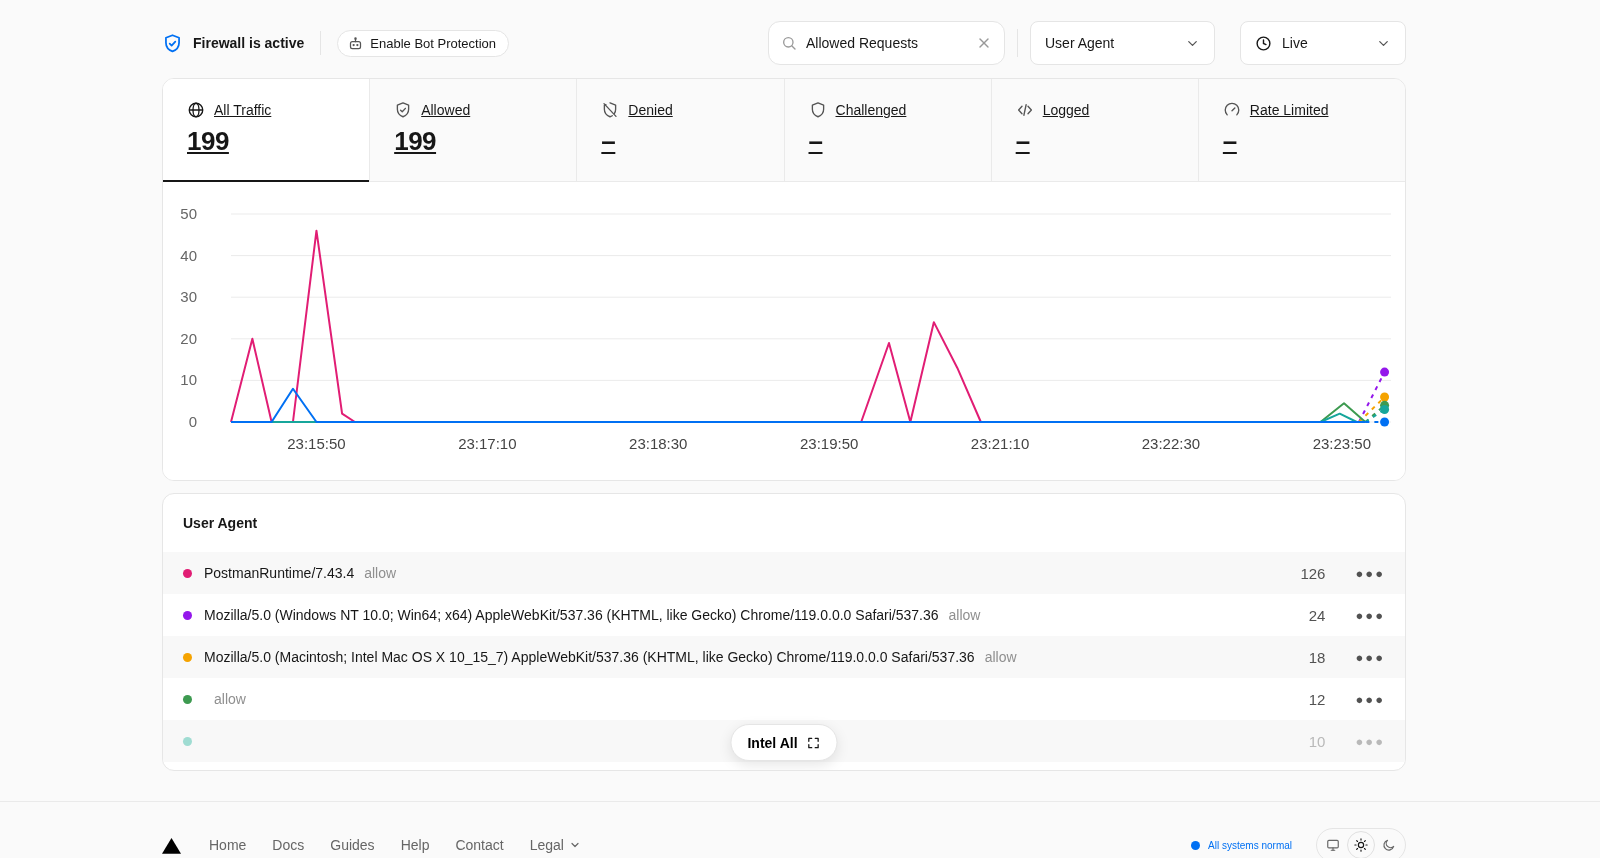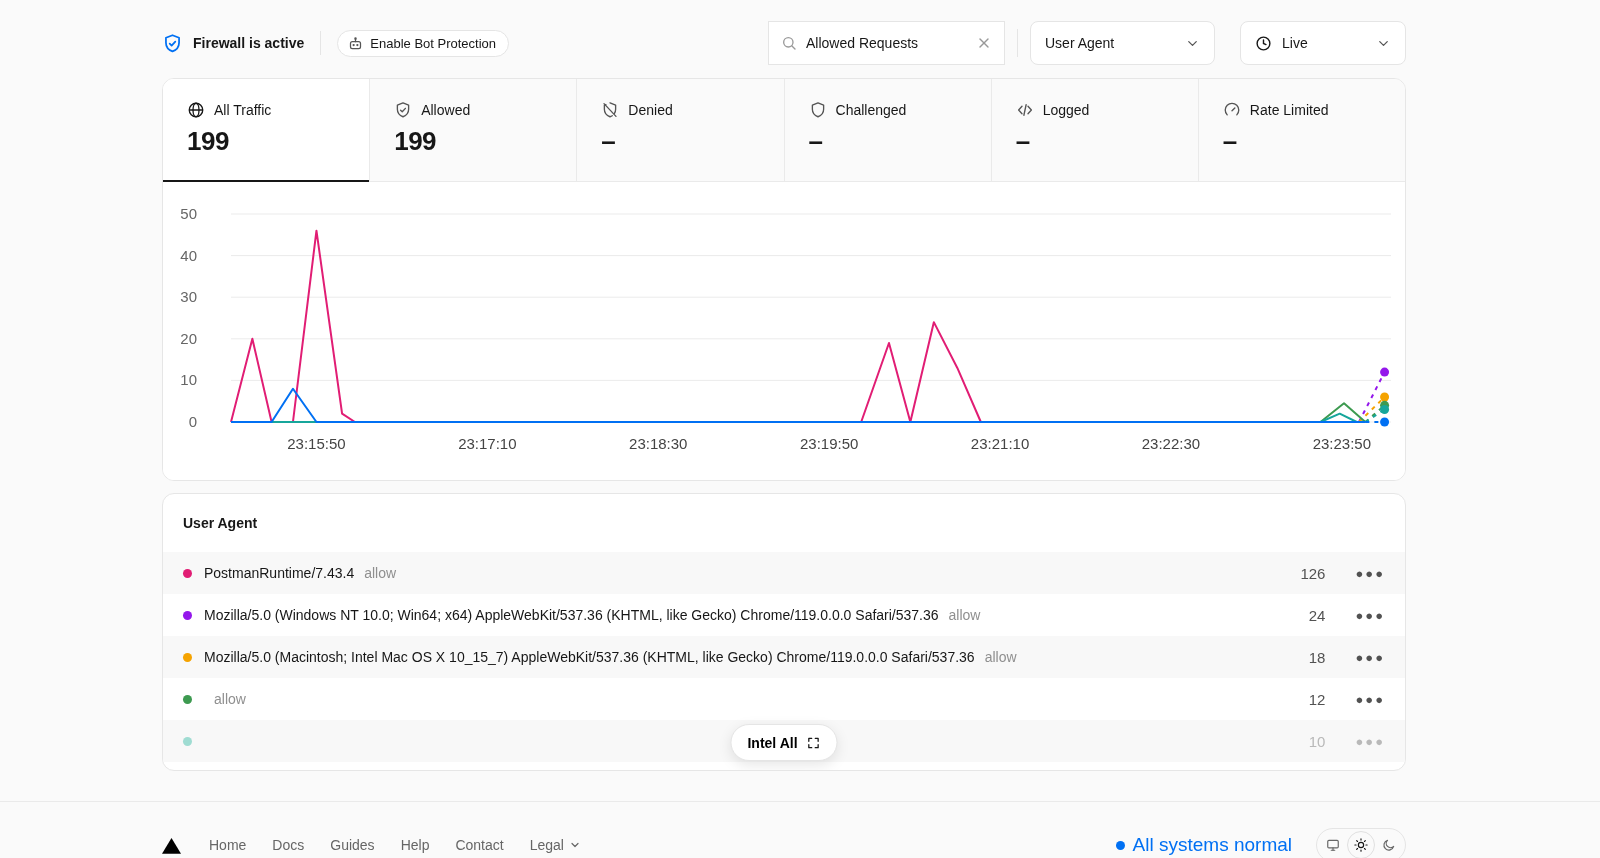--- a/index.html
+++ b/index.html
@@ -7,34 +7,34 @@
     font-family:"Liberation Sans", sans-serif; color:#171717; }
   .container { width:1244px; margin-left:162px;justify-content:flex-end; }
 
   
   .topbar { display:flex; align-items:center; margin-top:21px; height:44px; }
   .fw-status { display:flex; align-items:center; gap:10px; font-size:14px; font-weight:600; }
   .vdiv { width:1px; height:24px; background:#e5e5e5; margin:0 16px; }
   .pill-btn { display:flex; align-items:center; gap:7px; background:#fff; border:1px solid #e5e5e5;
     border-radius:9999px; padding:5px 12px 5px 10px; font-size:13px; color:#171717; cursor:pointer; }
   .top-right { margin-left:auto; display:flex; align-items:center; }
-  .searchbox { width:237px; height:44px; background:#fff; border:1px solid #e5e5e5; border-radius:0;
+  .searchbox { width:237px; height:44px; background:#fff; border:1px solid #e5e5e5; border-radius:12px;
     display:flex; align-items:center; padding:0 12px; gap:9px; }
   .searchbox input { border:none; outline:none; flex:1; font-size:14px; color:#171717;
     font-family:"Liberation Sans", sans-serif; background:transparent; min-width:0; }
   .vdiv2 { width:1px; height:28px; background:#e5e5e5; margin:0 12px; }
   .select { height:44px; background:#fff; border:1px solid #e5e5e5; border-radius:8px;
     display:flex; align-items:center; padding:0 14px; gap:10px; font-size:14px; cursor:pointer; }
   .select.ua { width:185px; }
   .select.live { width:166px; margin-left:25px; }
   .select .grow { flex:1; }
 
   
   .card { background:#fff; border:1px solid #e6e6e6; border-radius:12px; }
-  .card.main { margin-top:13px; overflow:hidden; }
+  .card.main { margin-top:13px; overflow:hidden;text-decoration:underline; }
   .tabs { display:flex; background:#fafafa; border-bottom:1px solid #eaeaea; }
   .tab { flex:1; height:102px; padding:22px 24px; position:relative; border-right:1px solid #eaeaea; cursor:pointer; }
   .tab:last-child { border-right:none; }
   .tab.active { background:#fff; }
   .tab.active::after { content:""; position:absolute; left:0; right:0; bottom:-1px; height:2px; background:#171717; }
   .tab-head { display:flex; align-items:center; gap:9px; font-size:14px; color:#171717; }
   .tab-head svg { color:#555; }
   .tab-value { margin-top:7px; font-size:26px; font-weight:600; letter-spacing:-0.5px; }
 
   .chart-wrap { height:298px; position:relative; background:#fff; }
@@ -62,21 +62,21 @@
     border-radius:20px; padding:0 16px; font-size:14px; font-weight:600;
     box-shadow:0 4px 14px rgba(0,0,0,.10); cursor:pointer; font-family:"Liberation Sans",sans-serif; }
 
   
   .footer { margin-top:30px; border-top:1px solid #eaeaea; background:#fafafa; }
   .footer-inner { display:flex; align-items:center; padding-top:26px; }
   .logo { width:19px; height:17px; }
   .flinks { display:flex; align-items:center; gap:26px; margin-left:28px; }
   .flink { font-size:14px; color:#666; text-decoration:none; display:flex; align-items:center; gap:5px; cursor:pointer; }
   .fright { margin-left:auto; display:flex; align-items:center; }
-  .status-link { display:flex; align-items:center; gap:8px; color:#0070f3; font-size:19px;
+  .status-link { display:flex; align-items:center; gap:8px; color:#0070f3; font-size:10px;
     text-decoration:none; cursor:pointer; }
   .status-dot { width:9px; height:9px; border-radius:50%; background:#0070f3; }
   .theme-switch { margin-left:24px; display:flex; align-items:center; border:1px solid #e5e5e5;
     border-radius:9999px; padding:2px; background:#fafafa; }
   .theme-btn { width:28px; height:28px; border-radius:50%; border:none; background:transparent;
     display:flex; align-items:center; justify-content:center; color:#666; cursor:pointer; }
   .theme-btn.active { border:1px solid #e0e0e0; background:#fafafa; color:#171717; }
 </style>
 </head>
 <body>

